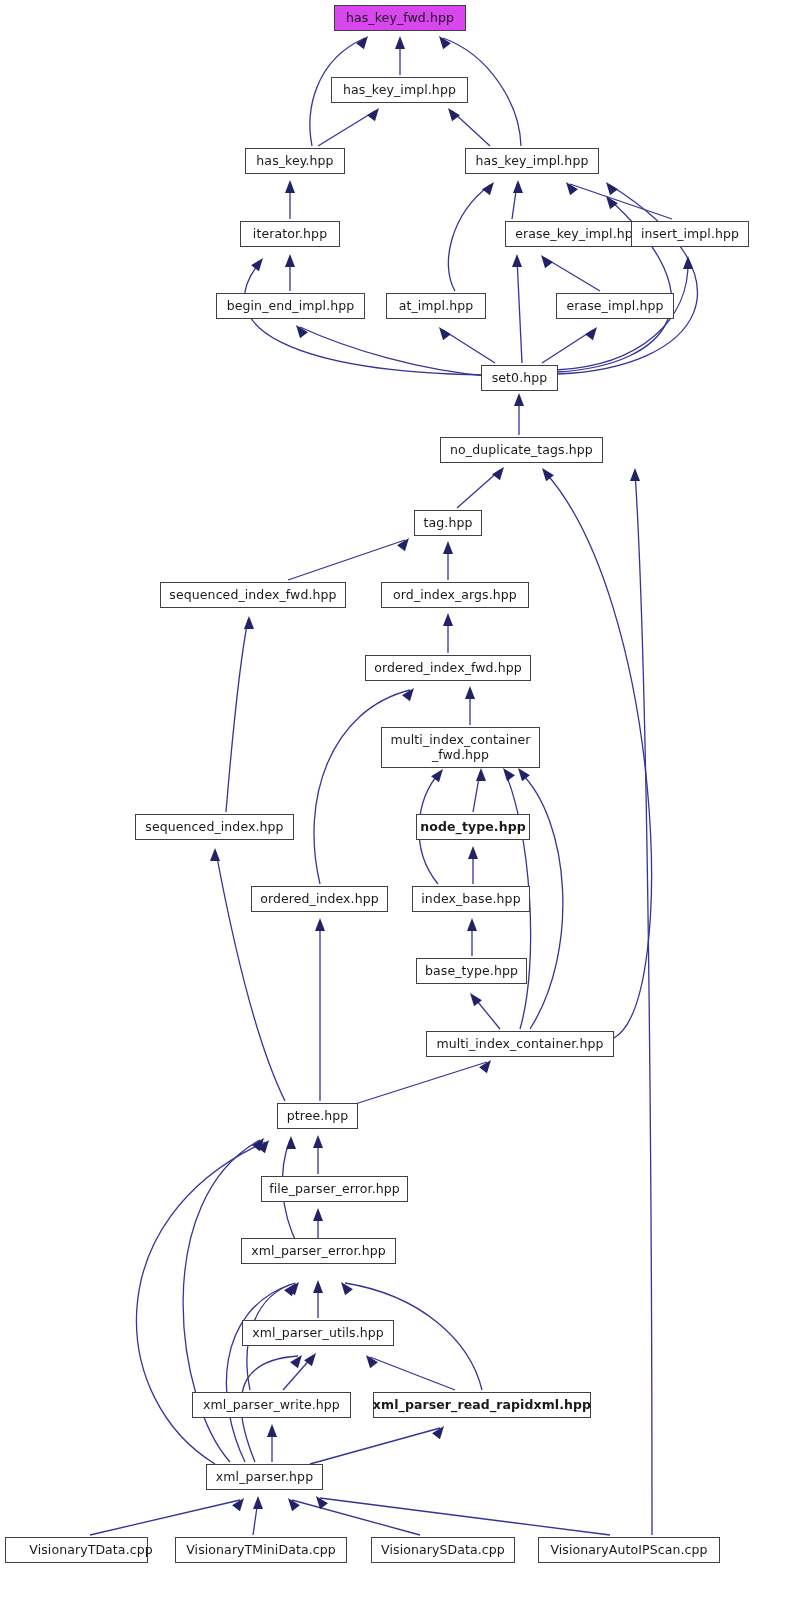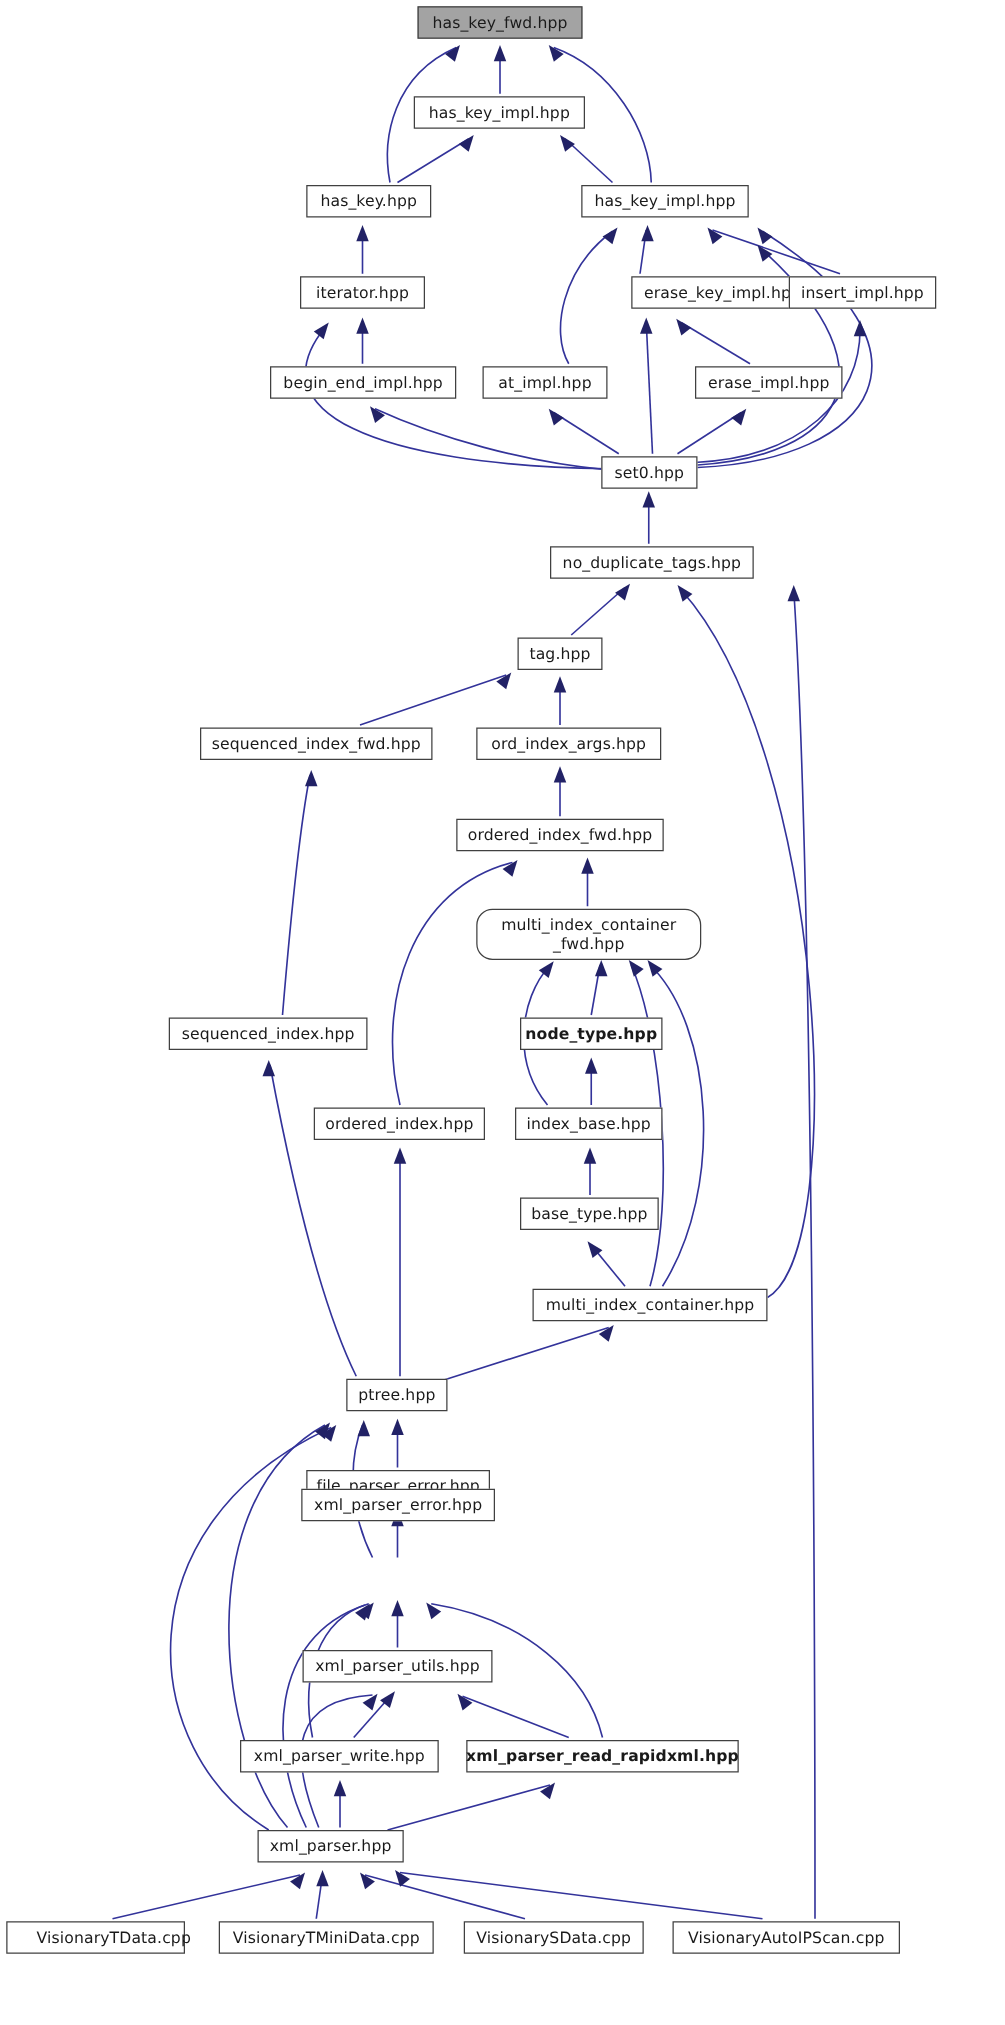--- a/index.html
+++ b/index.html
@@ -31,21 +31,21 @@
     font-size: 12.5px;
     line-height: 1.05;
     display: flex;
     align-items: center;
     justify-content: center;
     text-align: center;
     white-space: pre;
     letter-spacing: 0.1px;
   }
   .node.highlight {
-    background: #a3a3a3;
+    background: #d946ef;
     border-color: #404040;
   }
   .node.twoline {
     line-height: 1.15;
     white-space: pre-line;
   }
 </style>
 </head>
 <body>
 
@@ -180,31 +180,31 @@
       <div class="node" style="left: 631px; top: 221px; width: 118px; height: 26px;">insert_impl.hpp</div>
       <div class="node" style="left: 216px; top: 293px; width: 149px; height: 26px;">begin_end_impl.hpp</div>
       <div class="node" style="left: 386px; top: 293px; width: 100px; height: 26px;">at_impl.hpp</div>
       <div class="node" style="left: 556px; top: 293px; width: 118px; height: 26px;">erase_impl.hpp</div>
       <div class="node" style="left: 481px; top: 365px; width: 77px; height: 26px;">set0.hpp</div>
       <div class="node" style="left: 440px; top: 437px; width: 163px; height: 26px;">no_duplicate_tags.hpp</div>
       <div class="node" style="left: 414px; top: 510px; width: 68px; height: 26px;">tag.hpp</div>
       <div class="node" style="left: 160px; top: 582px; width: 186px; height: 26px;">sequenced_index_fwd.hpp</div>
       <div class="node" style="left: 381px; top: 582px; width: 148px; height: 26px;">ord_index_args.hpp</div>
       <div class="node" style="left: 365px; top: 655px; width: 166px; height: 26px;">ordered_index_fwd.hpp</div>
-      <div class="node twoline" style="left: 381px; top: 727px; width: 180px; height: 41px; border-radius: 13px;">multi_index_container
+      <div class="node twoline" style="left: 381px; top: 727px; width: 159px; height: 41px;">multi_index_container
 _fwd.hpp</div>
       <div class="node" style="left: 416px; top: 814px; width: 114px; height: 26px; font-weight: bold;">node_type.hpp</div>
       <div class="node" style="left: 135px; top: 814px; width: 159px; height: 26px;">sequenced_index.hpp</div>
       <div class="node" style="left: 251px; top: 886px; width: 137px; height: 26px;">ordered_index.hpp</div>
       <div class="node" style="left: 412px; top: 886px; width: 118px; height: 26px;">index_base.hpp</div>
       <div class="node" style="left: 416px; top: 958px; width: 111px; height: 26px;">base_type.hpp</div>
       <div class="node" style="left: 426px; top: 1031px; width: 188px; height: 26px;">multi_index_container.hpp</div>
       <div class="node" style="left: 277px; top: 1103px; width: 81px; height: 26px;">ptree.hpp</div>
-      <div class="node" style="left: 245px; top: 1176px; width: 147px; height: 26px;">file_parser_error.hpp</div>
-      <div class="node" style="left: 241px; top: 1191px; width: 155px; height: 26px;">xml_parser_error.hpp</div>
+      <div class="node" style="left: 261px; top: 1176px; width: 147px; height: 26px;">file_parser_error.hpp</div>
+      <div class="node" style="left: 241px; top: 1238px; width: 155px; height: 26px;">xml_parser_error.hpp</div>
       <div class="node" style="left: 242px; top: 1320px; width: 152px; height: 26px;">xml_parser_utils.hpp</div>
       <div class="node" style="left: 192px; top: 1392px; width: 159px; height: 26px;">xml_parser_write.hpp</div>
       <div class="node" style="left: 373px; top: 1392px; width: 218px; height: 26px; font-weight: bold;">xml_parser_read_rapidxml.hpp</div>
       <div class="node" style="left: 206px; top: 1464px; width: 117px; height: 26px;">xml_parser.hpp</div>
       <div class="node" style="left: 5px; top: 1537px; width: 143px; height: 26px; padding-left: 29px;">VisionaryTData.cpp</div>
       <div class="node" style="left: 175px; top: 1537px; width: 172px; height: 26px;">VisionaryTMiniData.cpp</div>
       <div class="node" style="left: 371px; top: 1537px; width: 144px; height: 26px;">VisionarySData.cpp</div>
       <div class="node" style="left: 538px; top: 1537px; width: 182px; height: 26px;">VisionaryAutoIPScan.cpp</div>
     </div>
 </div>

